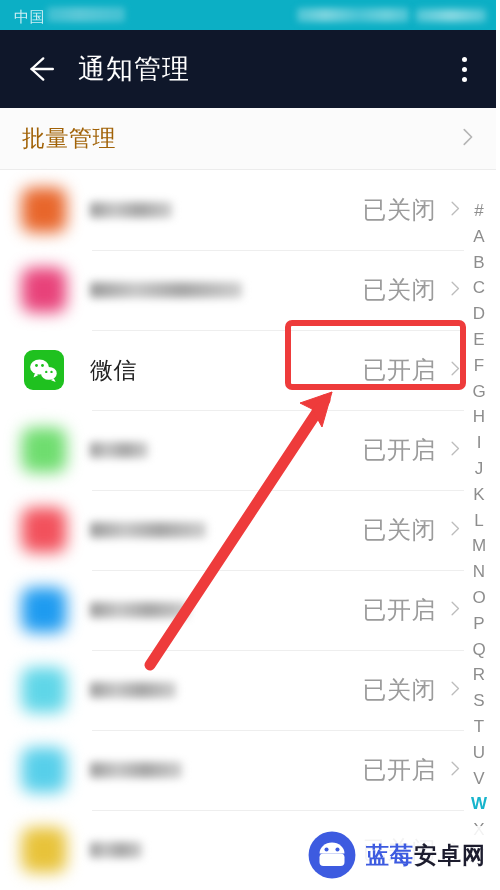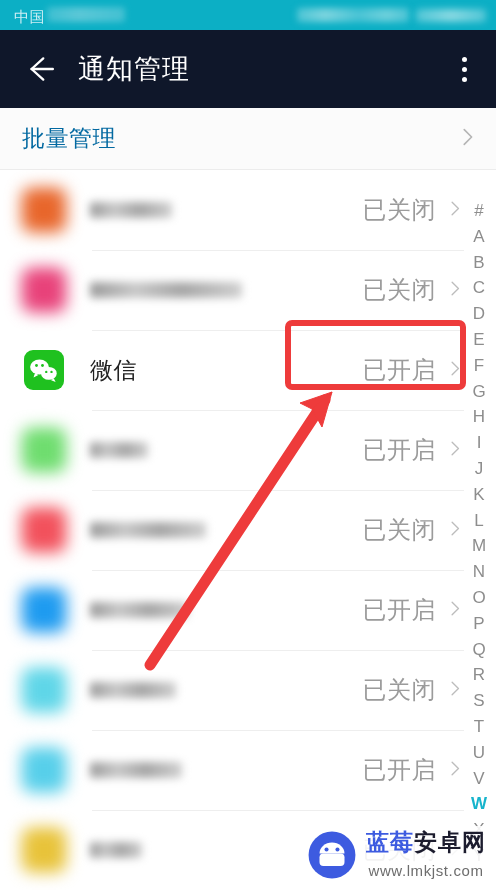--- a/index.html
+++ b/index.html
@@ -7,21 +7,20 @@
     width: 500px; height: 890px;
     background: #ffffff;
     font-family: "Liberation Sans", "DejaVu Sans", sans-serif;
     overflow: hidden;
   }
   #screen {
     position: relative;
     width: 496px; height: 890px;
     background: #ffffff;
     overflow: hidden;
-    text-align: center;
   }
 
   
   .statusbar {
     position: absolute; top: 0; left: 0;
     width: 500px; height: 30px;
     background: #0CAFC5;
     display: flex; align-items: center;
     padding: 0 14px;
   }
@@ -81,21 +80,21 @@
 
   
   .batch-row {
     position: absolute; top: 108px; left: 0;
     width: 500px; height: 62px;
     background: #fbfbfb;
     display: flex; align-items: center;
     padding: 0 22px;
     border-bottom: 1px solid #ececec;
   }
-  .batch-label { font-size: 23px; color: #0369a1; letter-spacing: .5px; }
+  .batch-label { font-size: 23px; color: #a16207; letter-spacing: .5px; }
   .chev-lg { margin-left: auto; }
 
   
   .list {
     position: absolute; top: 170px; left: 0;
     width: 500px; height: 720px;
     background: #ffffff;
   }
   .row {
     position: relative;
@@ -371,17 +370,16 @@
       <path d="M16 20 L21 10 L25 19 L32 9 L39 19 L43 10 L48 20 Z" fill="#3D5BE0"></path>
       <path d="M16 30 a16 14 0 0 1 32 0 Z" fill="#ffffff"></path>
       <rect x="16" y="30" width="32" height="16" rx="5" fill="#ffffff"></rect>
       <circle cx="25" cy="25" r="2.6" fill="#3D5BE0"></circle>
       <circle cx="39" cy="25" r="2.6" fill="#3D5BE0"></circle>
     </svg>
     <div class="wm-text">
       <div class="wm-title">
         <span class="blue">蓝莓</span><span class="dark">安卓网</span>
       </div>
-      <div class="wm-url">www.lmkjst.com</div>
     </div>
   </div>
 
 </div>
 
 </body></html>

